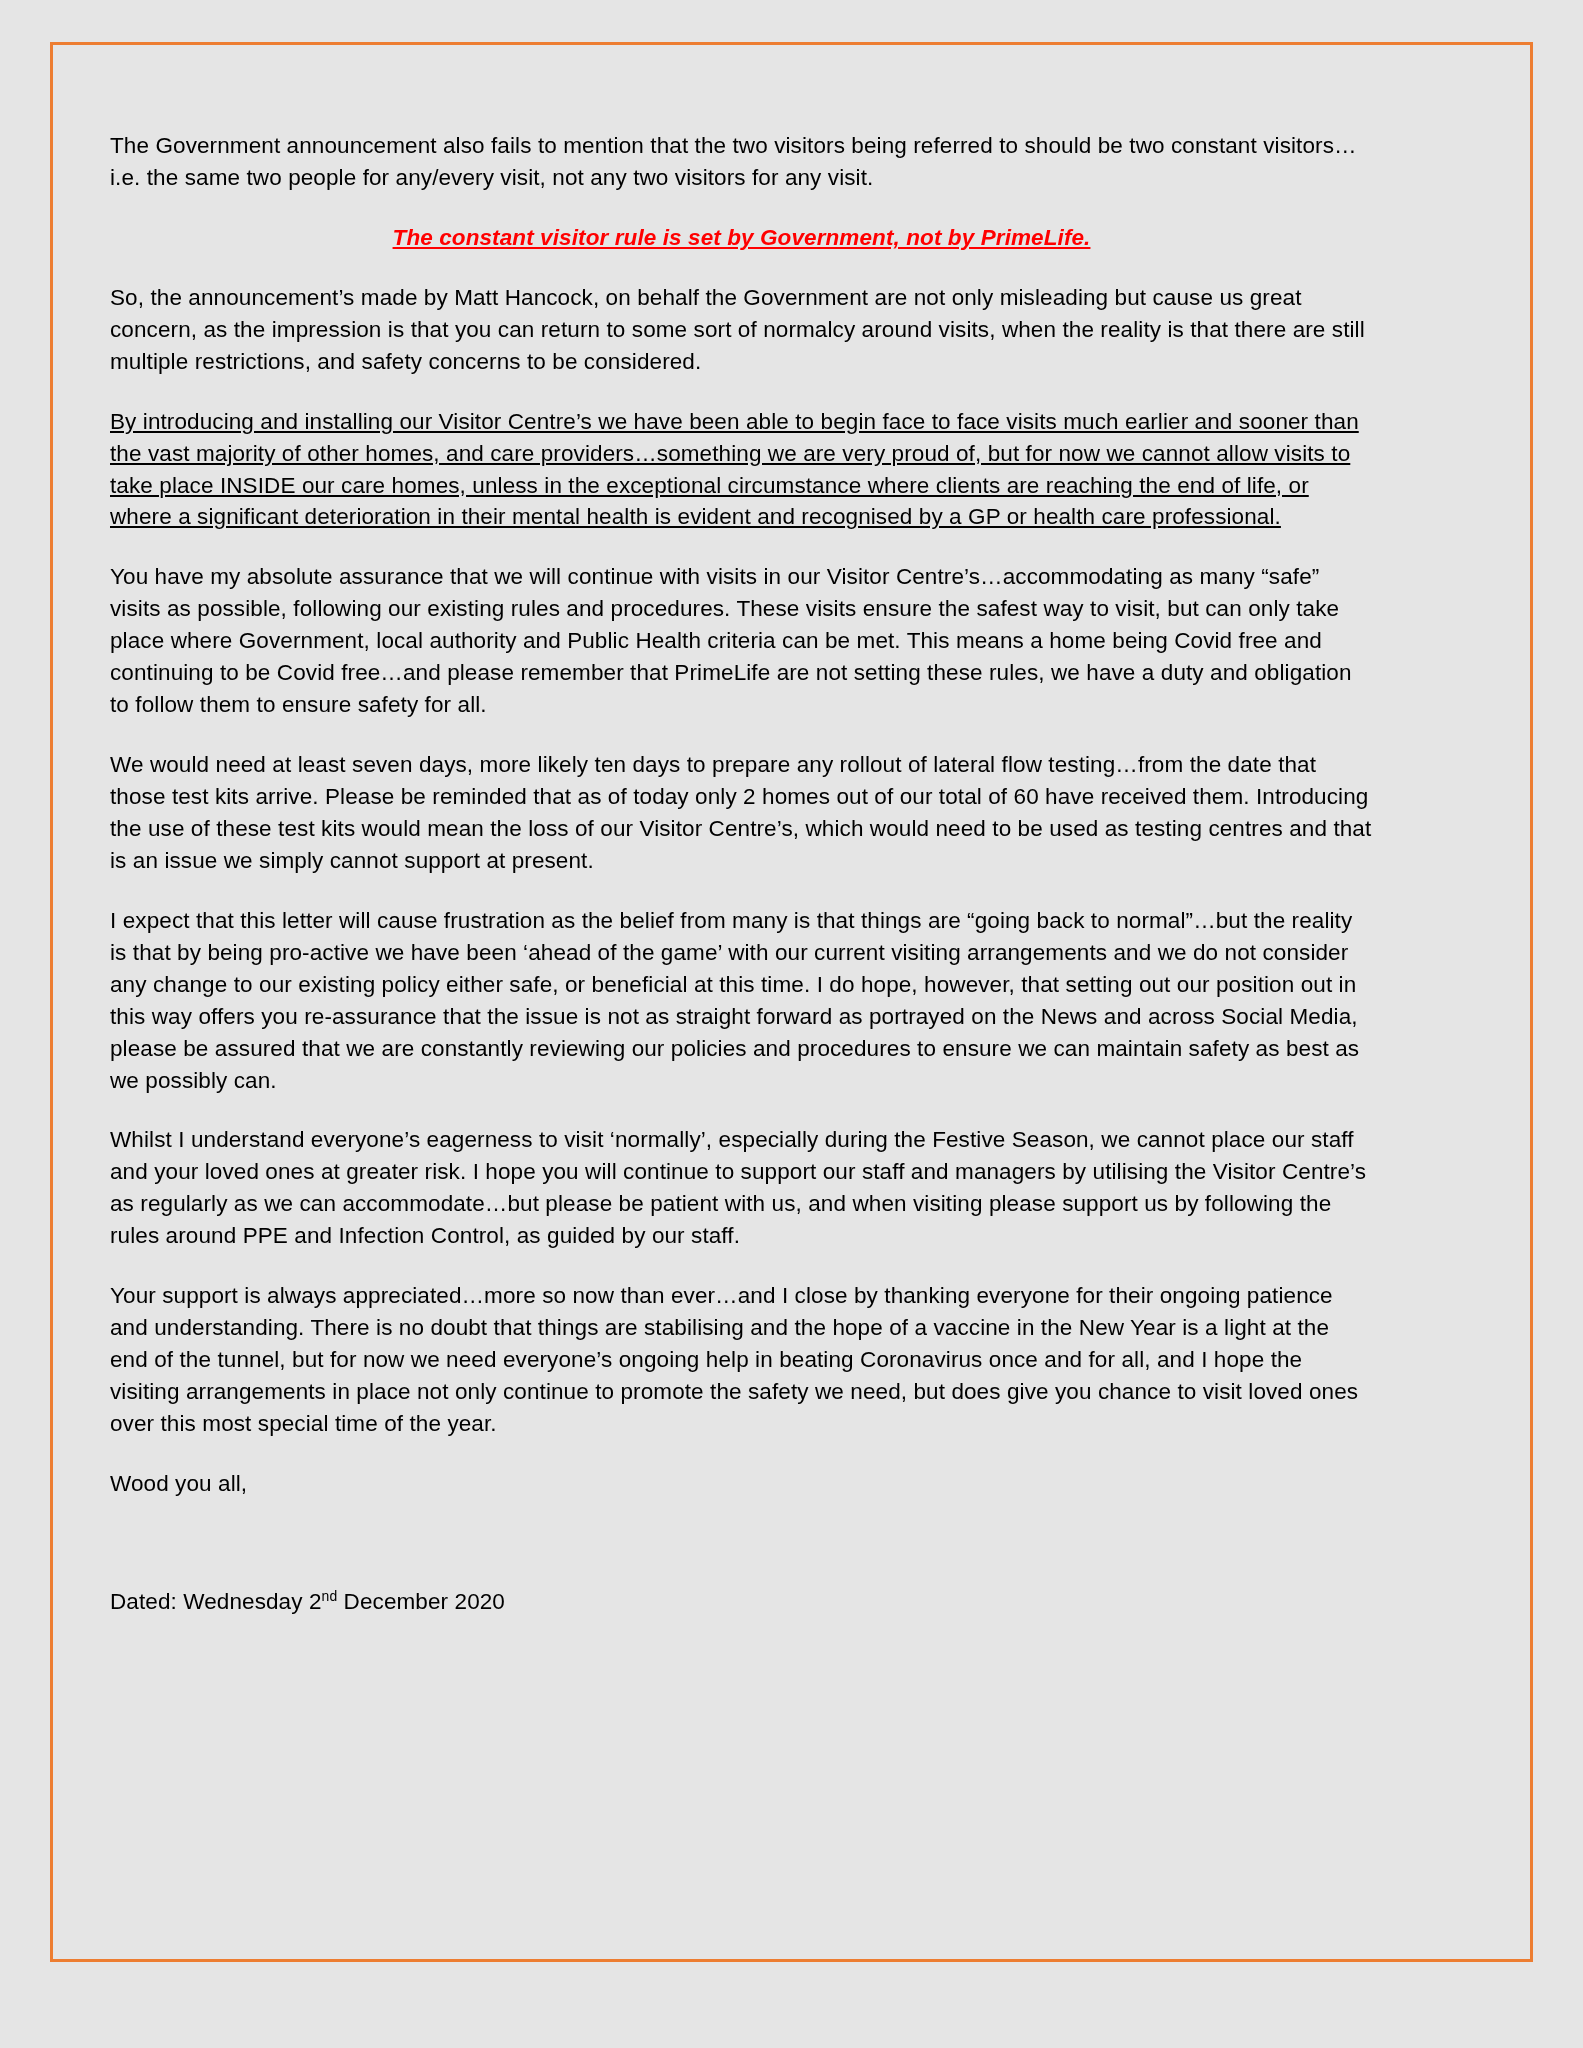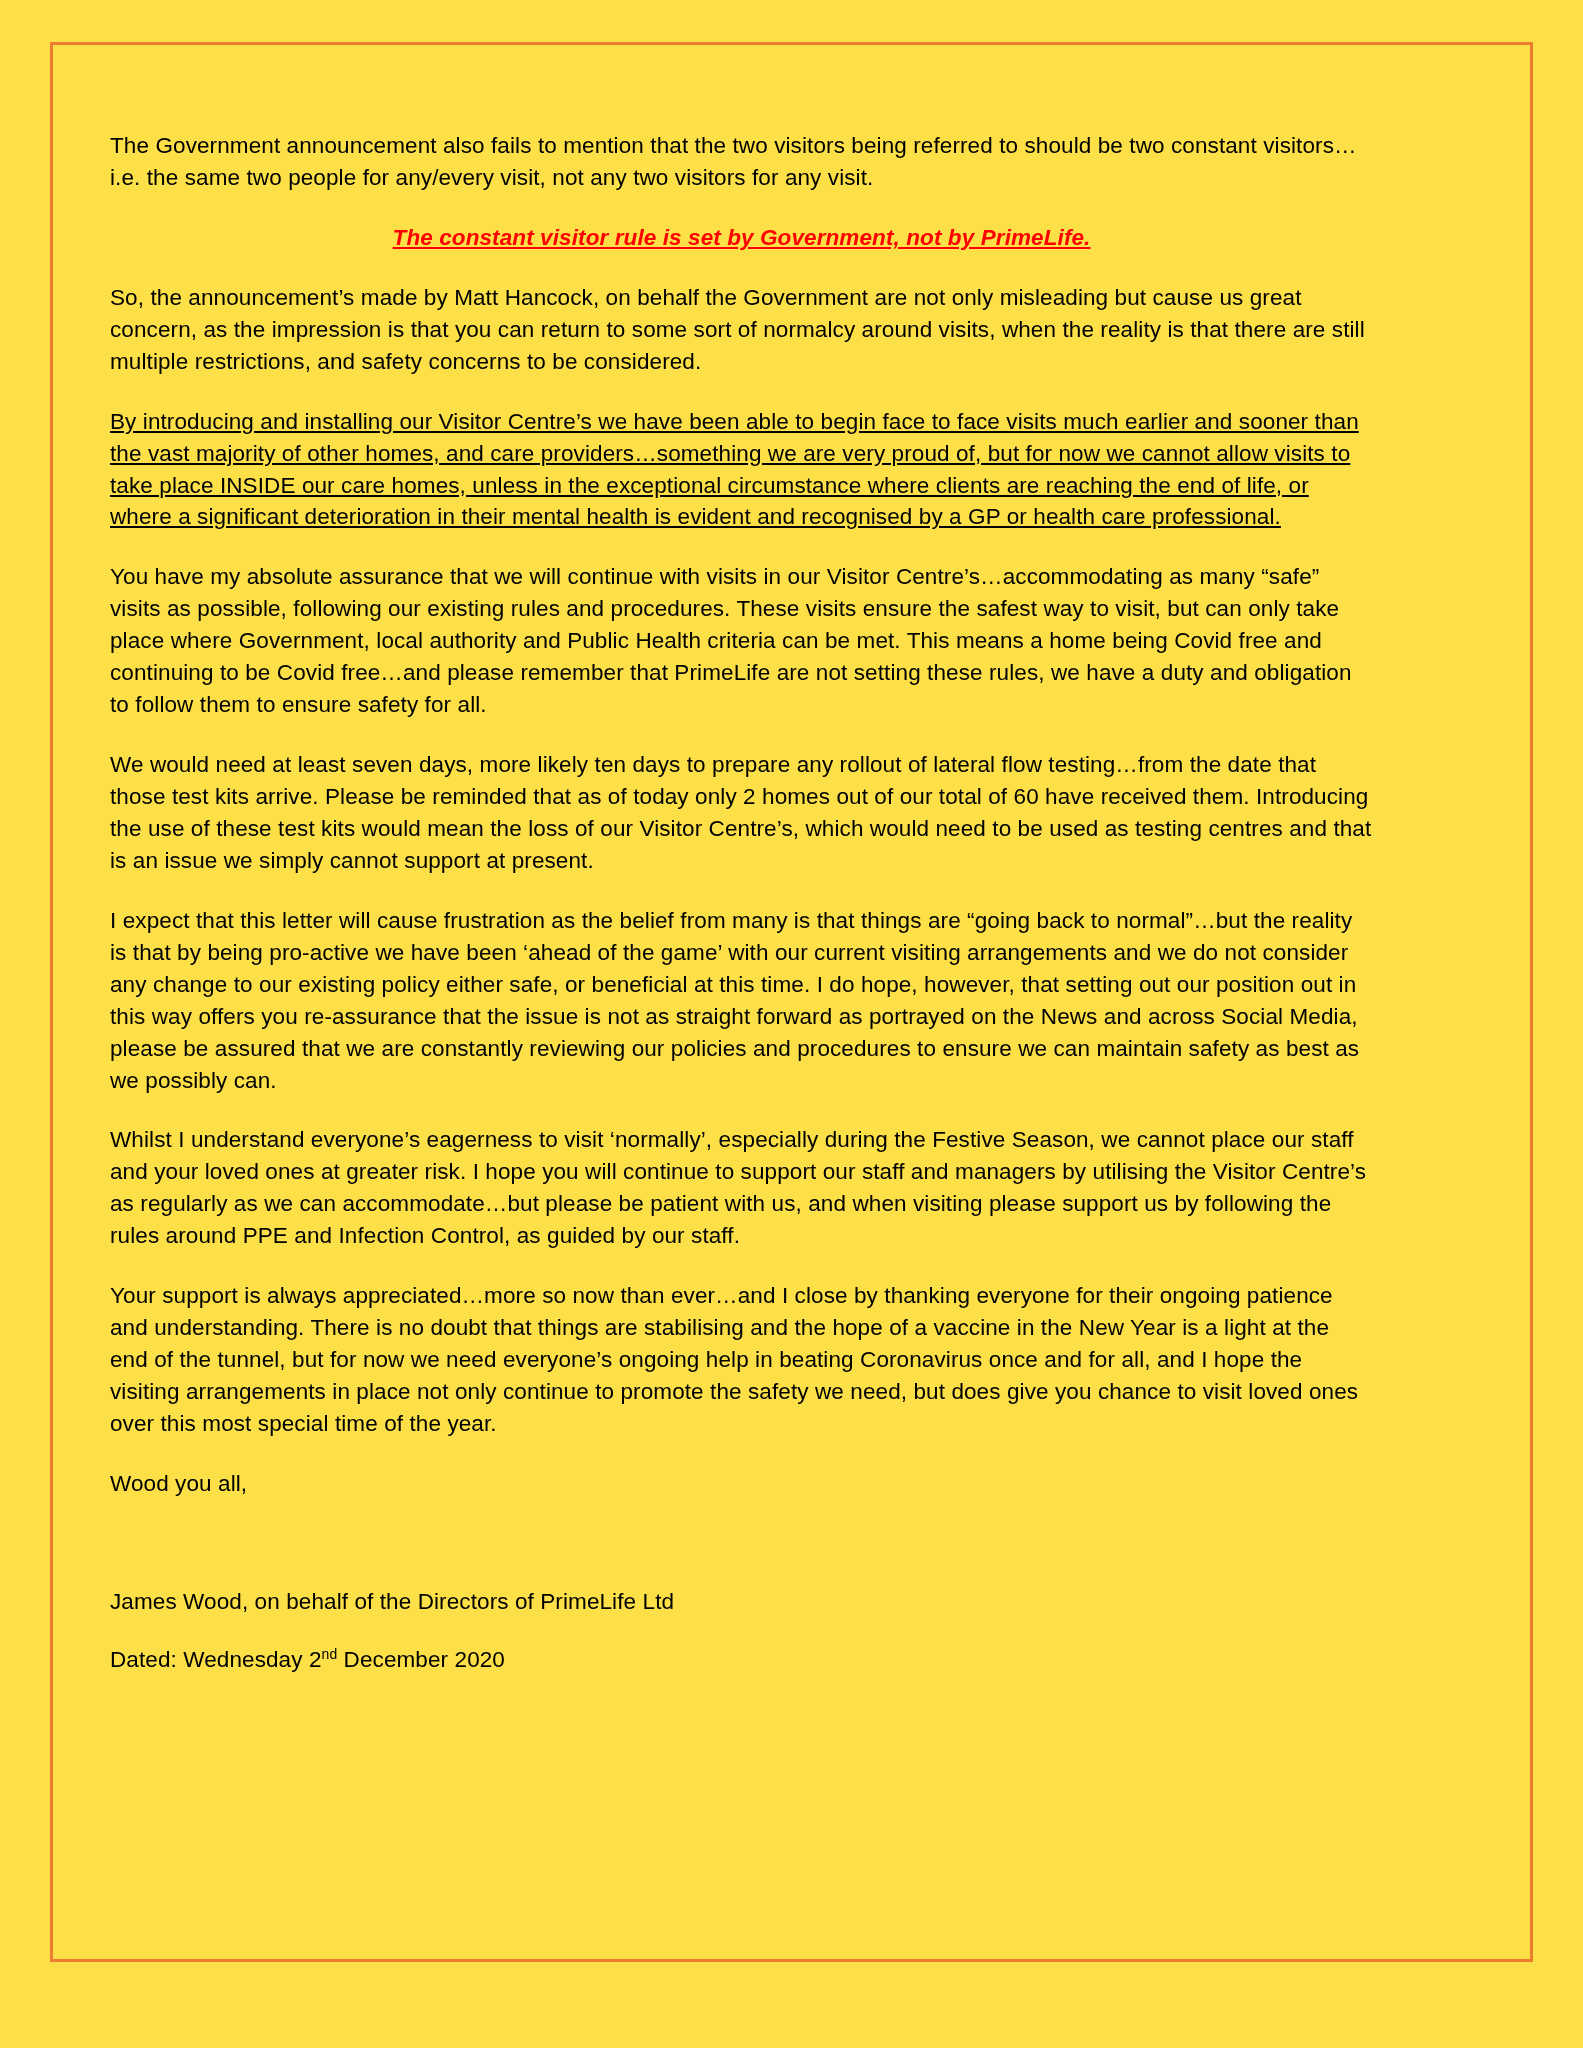--- a/index.html
+++ b/index.html
@@ -11,21 +11,21 @@
     width: 1583px;
     height: 2048px;
     font-family: "Liberation Sans", sans-serif;
     color: #000000;
   }
   .page {
     position: relative;
     width: 1583px;
     height: 2048px;
     box-sizing: border-box;
-    background: #fde047;
+    background: #e5e5e5;
   }
   .border-frame {
     position: absolute;
     left: 50px;
     top: 42px;
     width: 1483px;
     height: 1920px;
     border: 3px solid #ED7D31;
     box-sizing: border-box;
   }
@@ -91,18 +91,17 @@
 
     <p>I expect that this letter will cause frustration as the belief from many is that things are “going back to normal”…but the reality is that by being pro-active we have been ‘ahead of the game’ with our current visiting arrangements and we do not consider any change to our existing policy either safe, or beneficial at this time. I do hope, however, that setting out our position out in this way offers you re-assurance that the issue is not as straight forward as portrayed on the News and across Social Media, please be assured that we are constantly reviewing our policies and procedures to ensure we can maintain safety as best as we possibly can.</p>
 
     <p>Whilst I understand everyone’s eagerness to visit ‘normally’, especially during the Festive Season, we cannot place our staff and your loved ones at greater risk. I hope you will continue to support our staff and managers by utilising the Visitor Centre’s as regularly as we can accommodate…but please be patient with us, and when visiting please support us by following the rules around PPE and Infection Control, as guided by our staff.</p>
 
     <p>Your support is always appreciated…more so now than ever…and I close by thanking everyone for their ongoing patience and understanding. There is no doubt that things are stabilising and the hope of a vaccine in the New Year is a light at the end of the tunnel, but for now we need everyone’s ongoing help in beating Coronavirus once and for all, and I hope the visiting arrangements in place not only continue to promote the safety we need, but does give you chance to visit loved ones over this most special time of the year.</p>
 
     <p>Wood you all,</p>
 
     <div class="sig-block">
-      <p>James Wood, on behalf of the Directors of PrimeLife Ltd</p>
       <p><span>Dated: Wednesday 2</span><sup>nd</sup><span> December 2020</span></p>
     </div>
 
   </div>
 </div>
 
 </body></html>

